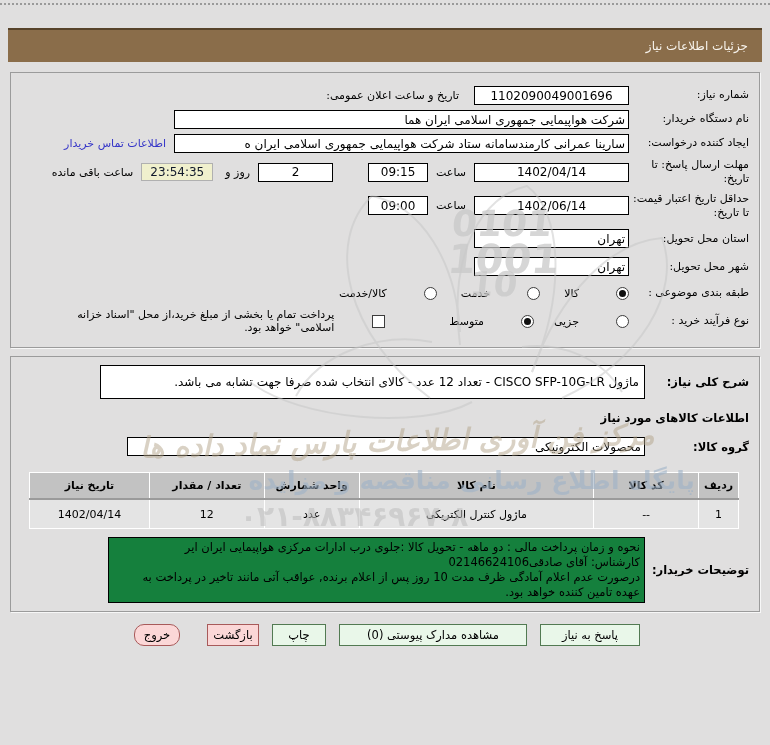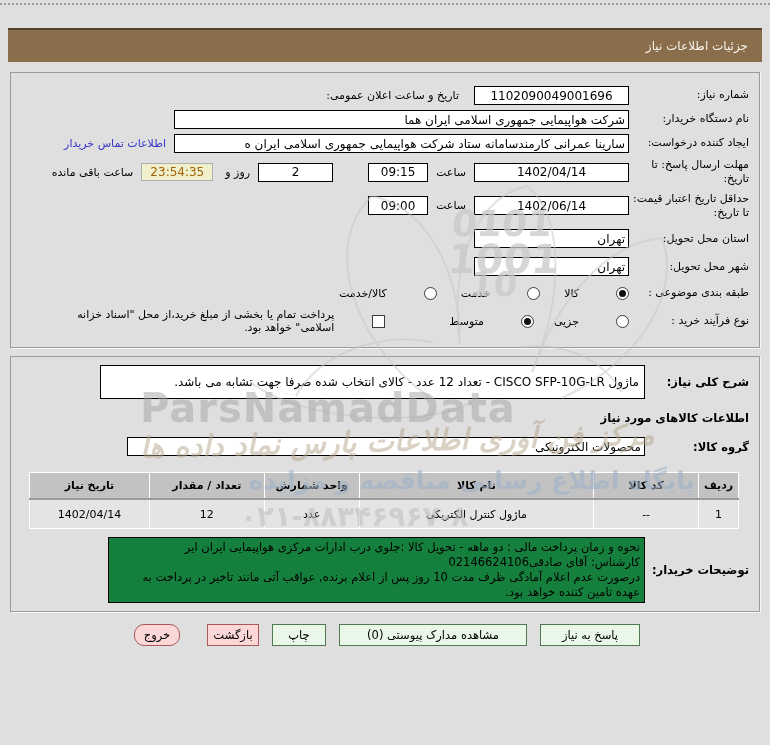--- a/index.html
+++ b/index.html
@@ -53,21 +53,21 @@
   .w-time { width: 60px; }
   .w-days { width: 75px; }
   .gap8  { margin-right: 8px; }
   .gap12 { margin-right: 12px; }
   .gap15 { margin-right: 15px; }
   .gap35 { margin-right: 35px; }
   .countdown {
     width: 72px; height: 18px;
     background: #f0f0cd;
     border: 1px solid #b0b0b0;
-    color: #a16207;
+    color: #0f172a;
     text-align: center; line-height: 16px;
     direction: ltr;
     font-size: 12px;
   }
   .link { color: #3535c8; cursor: pointer; white-space: nowrap; }
 
   .radio {
     width: 13px; height: 13px; flex: none;
     border: 1px solid #3c3c3c; border-radius: 50%;
     background: #fff; display: inline-block; position: relative;
@@ -327,17 +327,16 @@
       <path d="M 460 345 C 448 252 482 196 527 186 C 562 212 566 292 532 372"></path>
       <path d="M 532 372 C 560 292 612 242 662 238 C 682 292 640 362 562 398"></path>
       <path d="M 296 396 C 320 352 382 332 432 342"></path>
       <path d="M 622 392 C 602 358 562 342 522 347"></path>
       <path d="M 250 382 C 300 420 420 430 472 402"></path>
     </g>
   </svg>
   <div class="wm-n1">0101</div>
   <div class="wm-n2">1001</div>
   <div class="wm-n3">10</div>
-  <div class="wm-brand">ParsNamadData</div>
   <div class="wm-callig">مرکز فن آوری اطلاعات پارس نماد داده ها</div>
   <div class="wm-line2">پایگاه اطلاع رسانی مناقصه و مزایده</div>
   <div class="wm-phone">۰۲۱-۸۸۳۴۶۹۶۷-۸</div>
 </div>
 
 </body></html>

